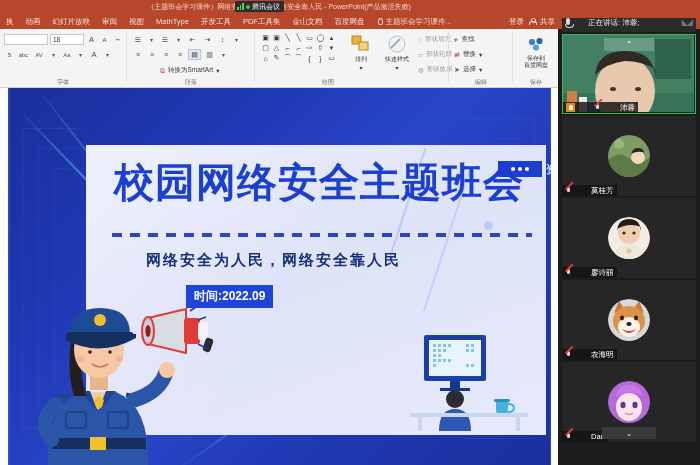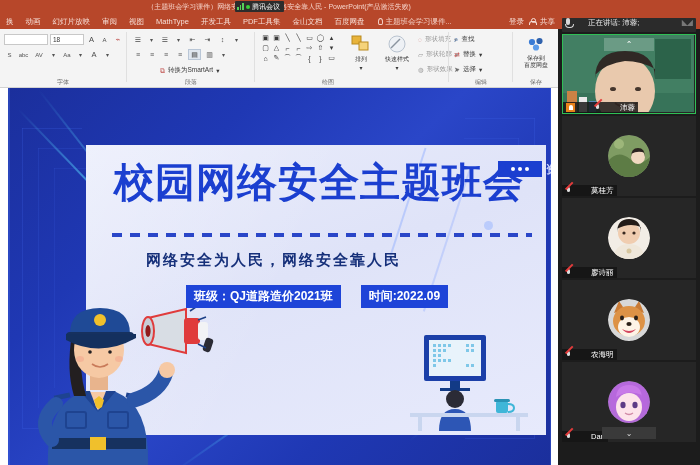--- a/index.html
+++ b/index.html
@@ -407,21 +407,20 @@
             <span></span>
             <span></span>
             <span></span>
           </div>
           <div class="cornerword">资</div>
 
           <div class="bigtitle">校园网络安全主题班会</div>
           <div class="dashes"></div>
           <div class="slogan">网络安全为人民，网络安全靠人民</div>
           <div class="pillrow">
-            <div class="pill">班级：QJ道路造价2021班</div>
             <div class="pill">时间:2022.09</div>
           </div>
 
           <div class="desk">
             <svg width="118" height="98" viewBox="0 0 118 98">
               <rect x="14" y="2" width="62" height="46" rx="2" fill="#1b3fa8"></rect>
               <rect x="19" y="7" width="52" height="36" fill="#e8f3fb"></rect>
               <g fill="#7fc8e8">
                 <rect x="23" y="11" width="3" height="3"></rect>
                   <rect x="28" y="11" width="3" height="3"></rect>

